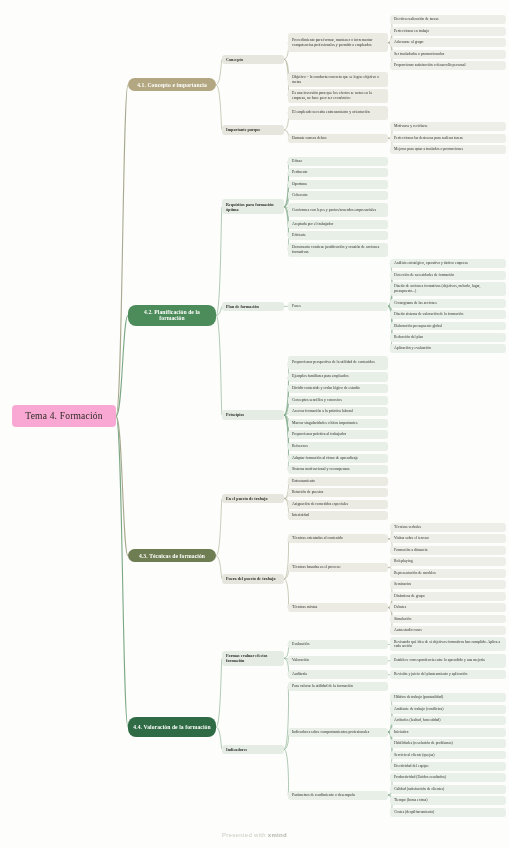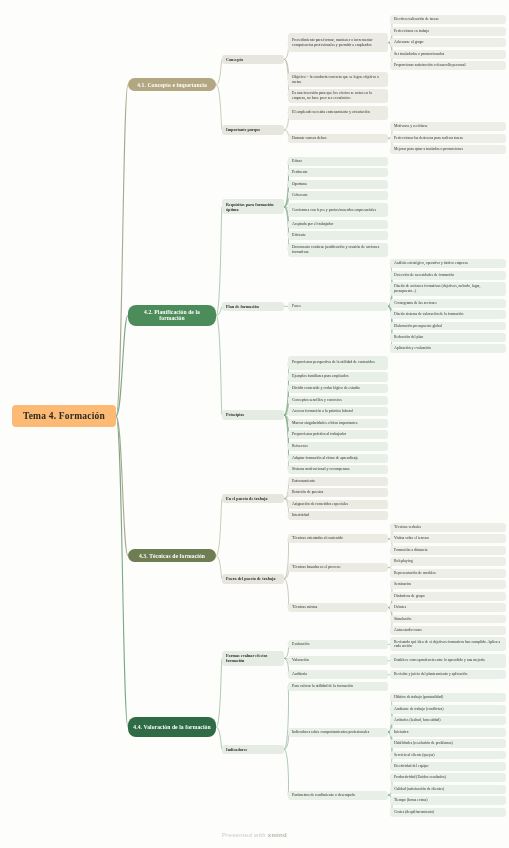--- a/index.html
+++ b/index.html
@@ -9,22 +9,22 @@
     -webkit-font-smoothing:antialiased;
   }
   #canvas{position:absolute;inset:0;}
   svg.links{position:absolute;left:0;top:0;width:509px;height:848px;pointer-events:none;}
 
   .node{position:absolute;box-sizing:border-box;display:flex;align-items:center;}
   .node span{display:block;width:100%;}
 
   
   .root{
-    background:#fdba74;border-radius:4px;
-    color:#2b2b22;font-weight:bold;font-size:9.5px;
+    background:#f9a8d4;border-radius:4px;
+    color:#2b2b22;font-weight:normal;font-size:9.5px;
     text-align:center;justify-content:center;
     padding:3px 5px;letter-spacing:.2px;align-items:center;
   }
   
   .main{
     border-radius:8px;color:#ffffff;font-weight:bold;
     font-size:5.6px;text-align:center;justify-content:center;
     padding:3px 5px;letter-spacing:.1px;
   }
   .m1{background:#b3a781;}

